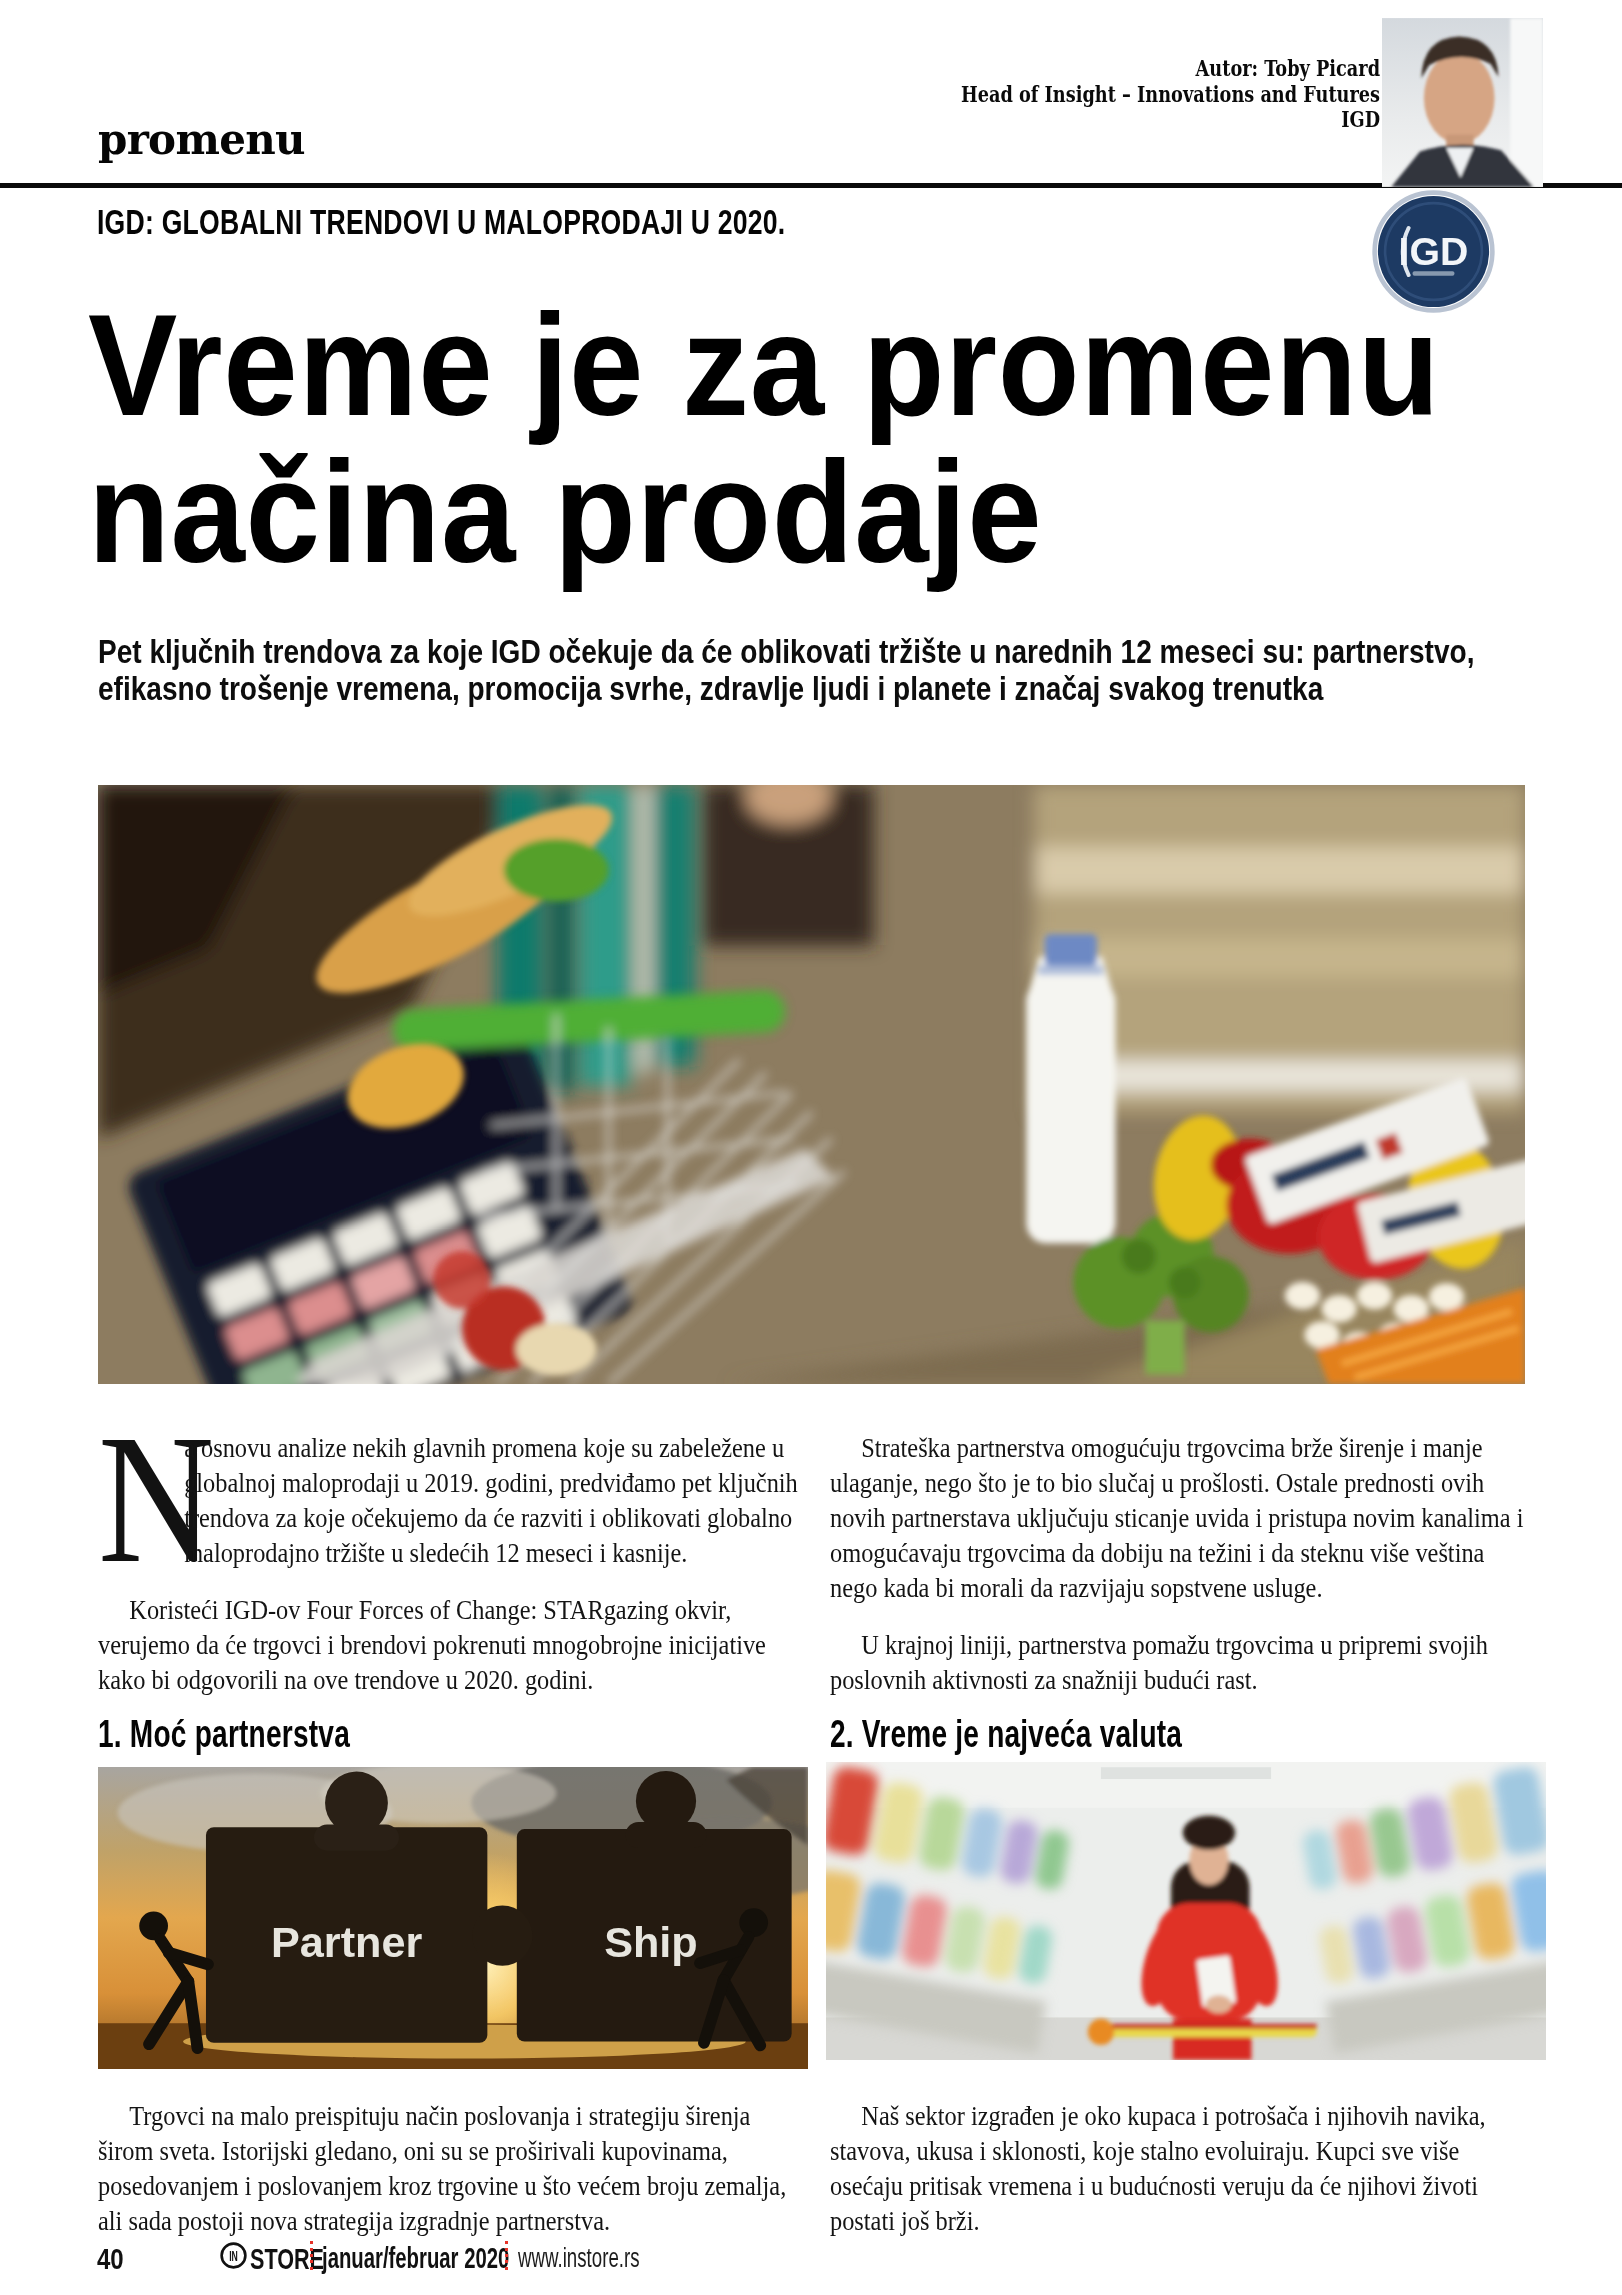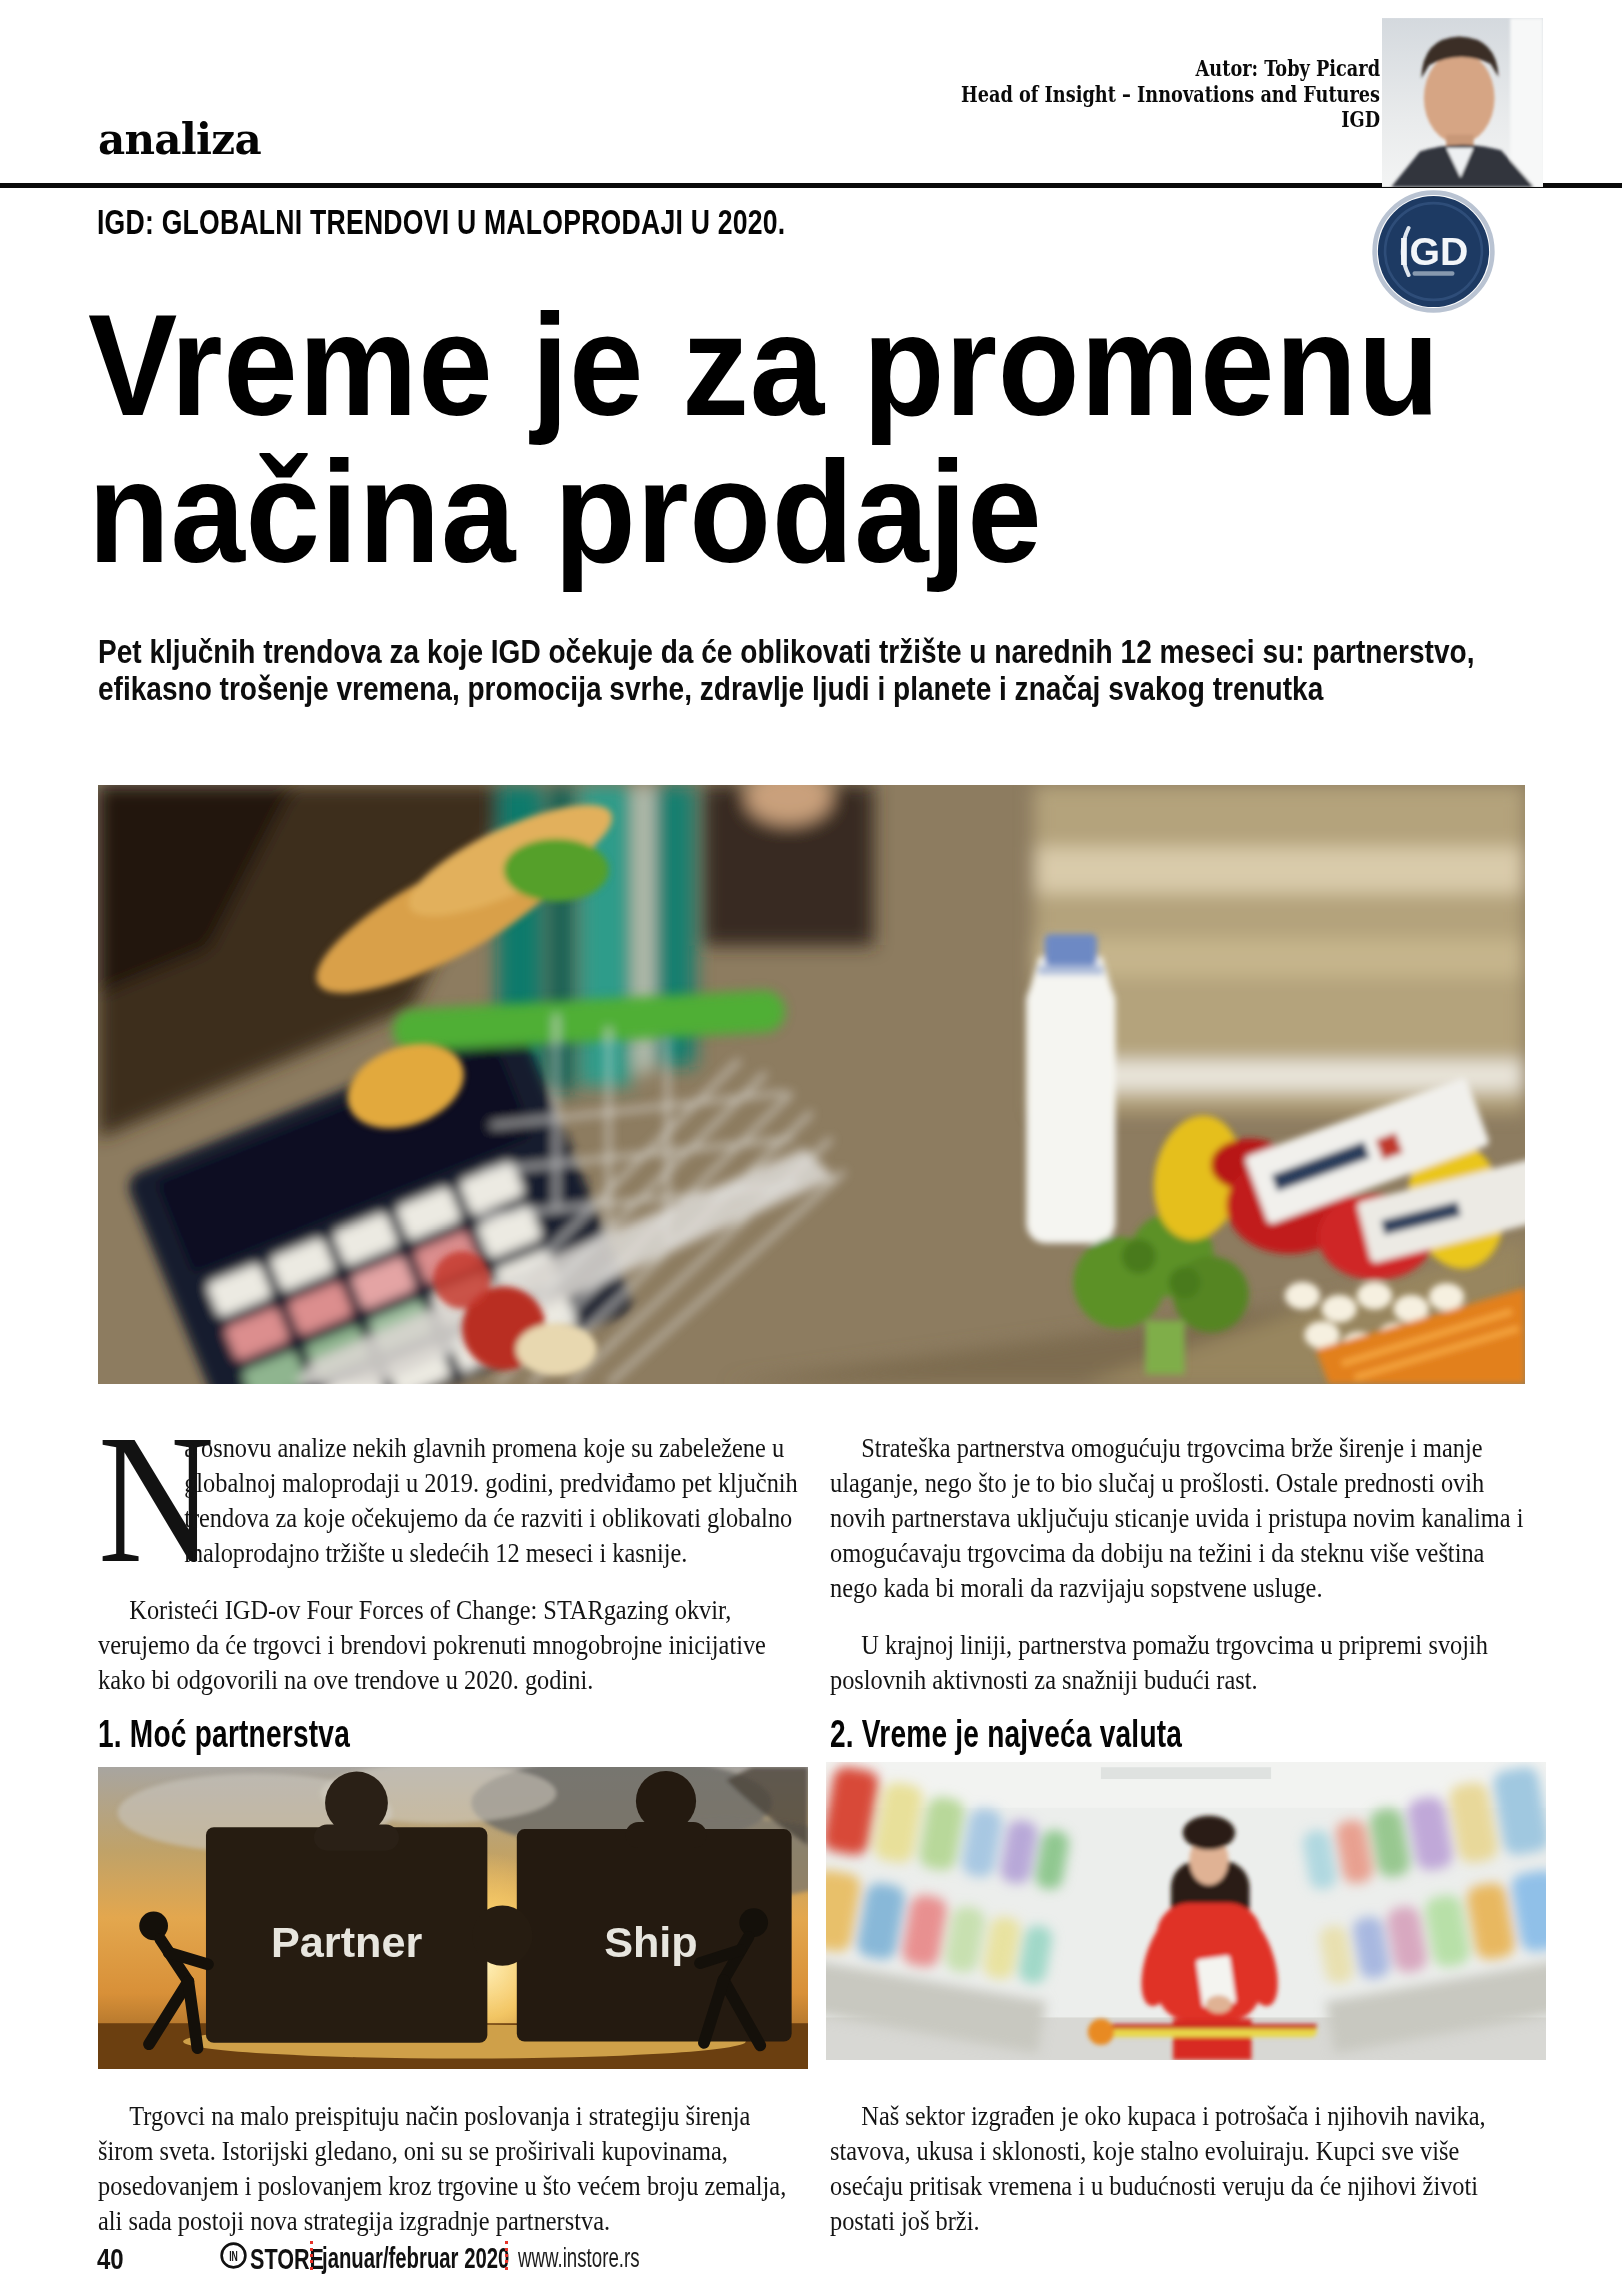--- a/index.html
+++ b/index.html
@@ -60,21 +60,21 @@
   #footer-issue{left:322px;font-weight:700;font-size:29px;transform:scaleX(0.7);transform-origin:0 0;}
   #footer-site{left:518px;font-weight:400;font-size:27.5px;color:#1c1c1c;transform:scaleX(0.68);transform-origin:0 0;}
   .dotsep{width:0;height:29px;border-left:3.3px dotted #e63329;top:2241px;}
   #dotsep1{left:310px;} #dotsep2{left:505px;}
 </style>
 </head>
 <body>
 
 <div id="page">
 
-  <div class="abs" id="section-label">analiza</div>
+  <div class="abs" id="section-label">promenu</div>
   <div class="abs" id="top-rule"></div>
 
   <div class="abs" id="author-block">
     <div>Autor: Toby Picard</div>
     <div>Head of Insight – Innovations and Futures</div>
     <div>IGD</div>
   </div>
 
   <svg class="abs" id="author-photo" viewBox="0 0 246 258">
     <defs>

